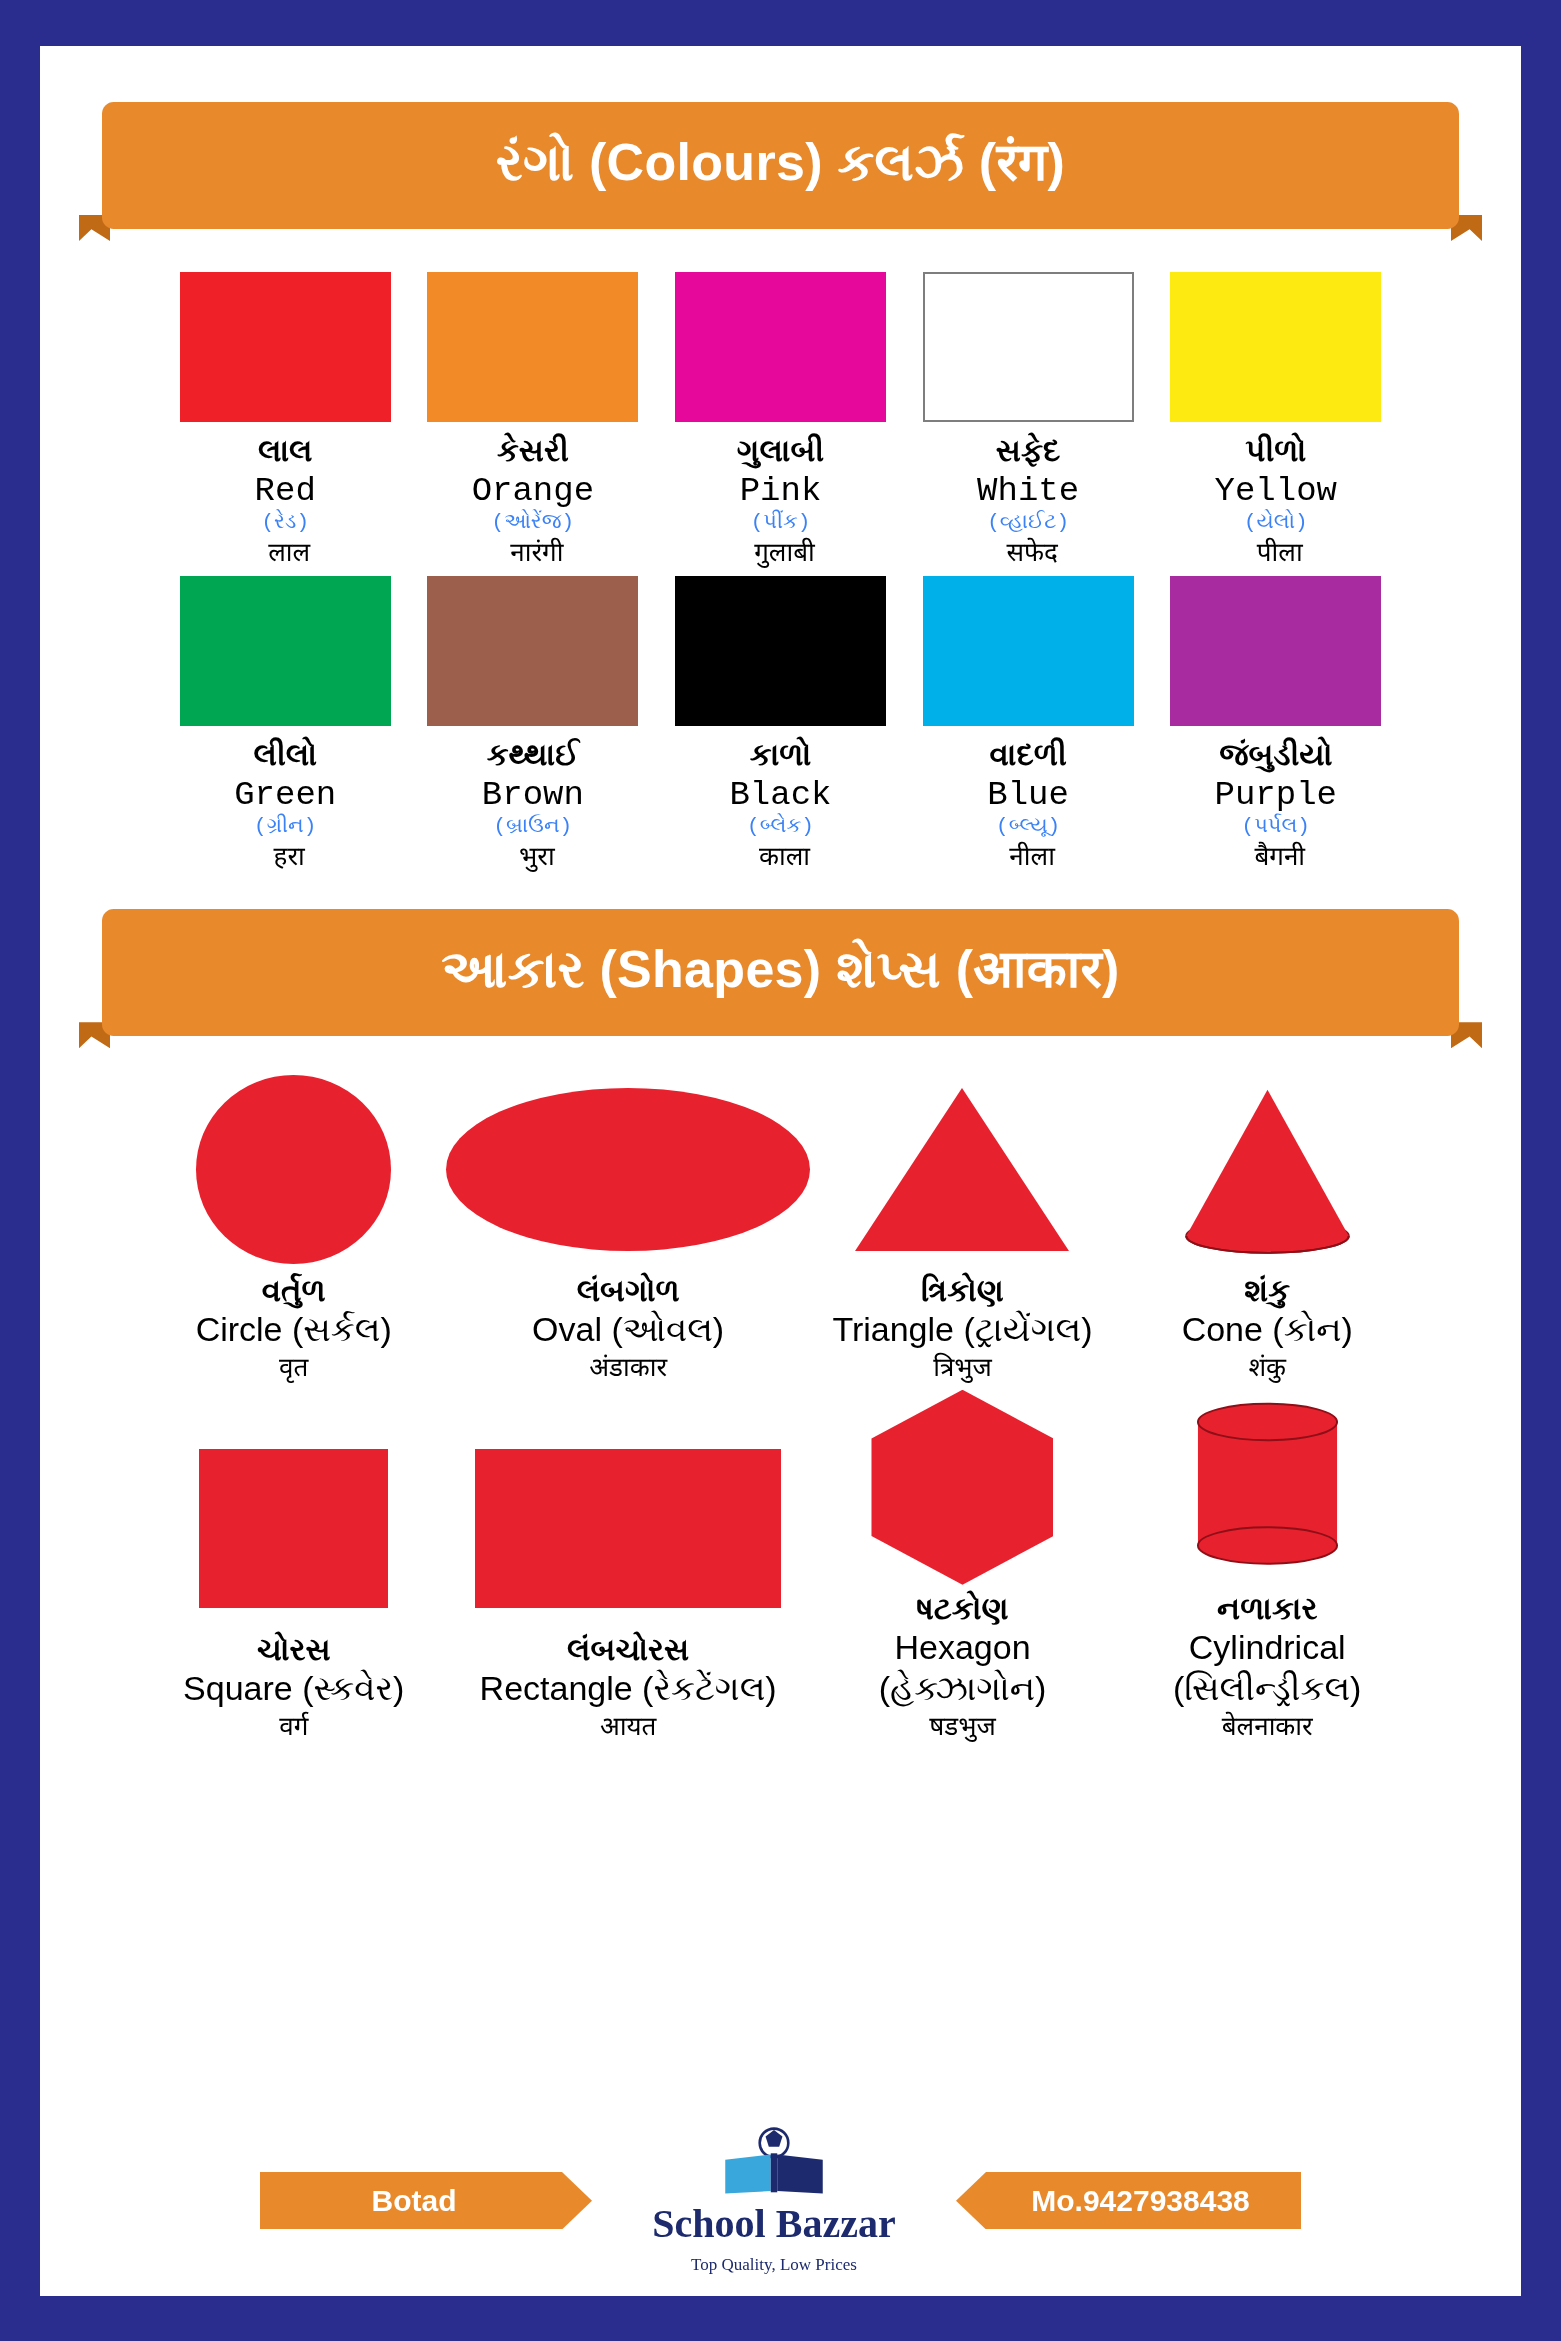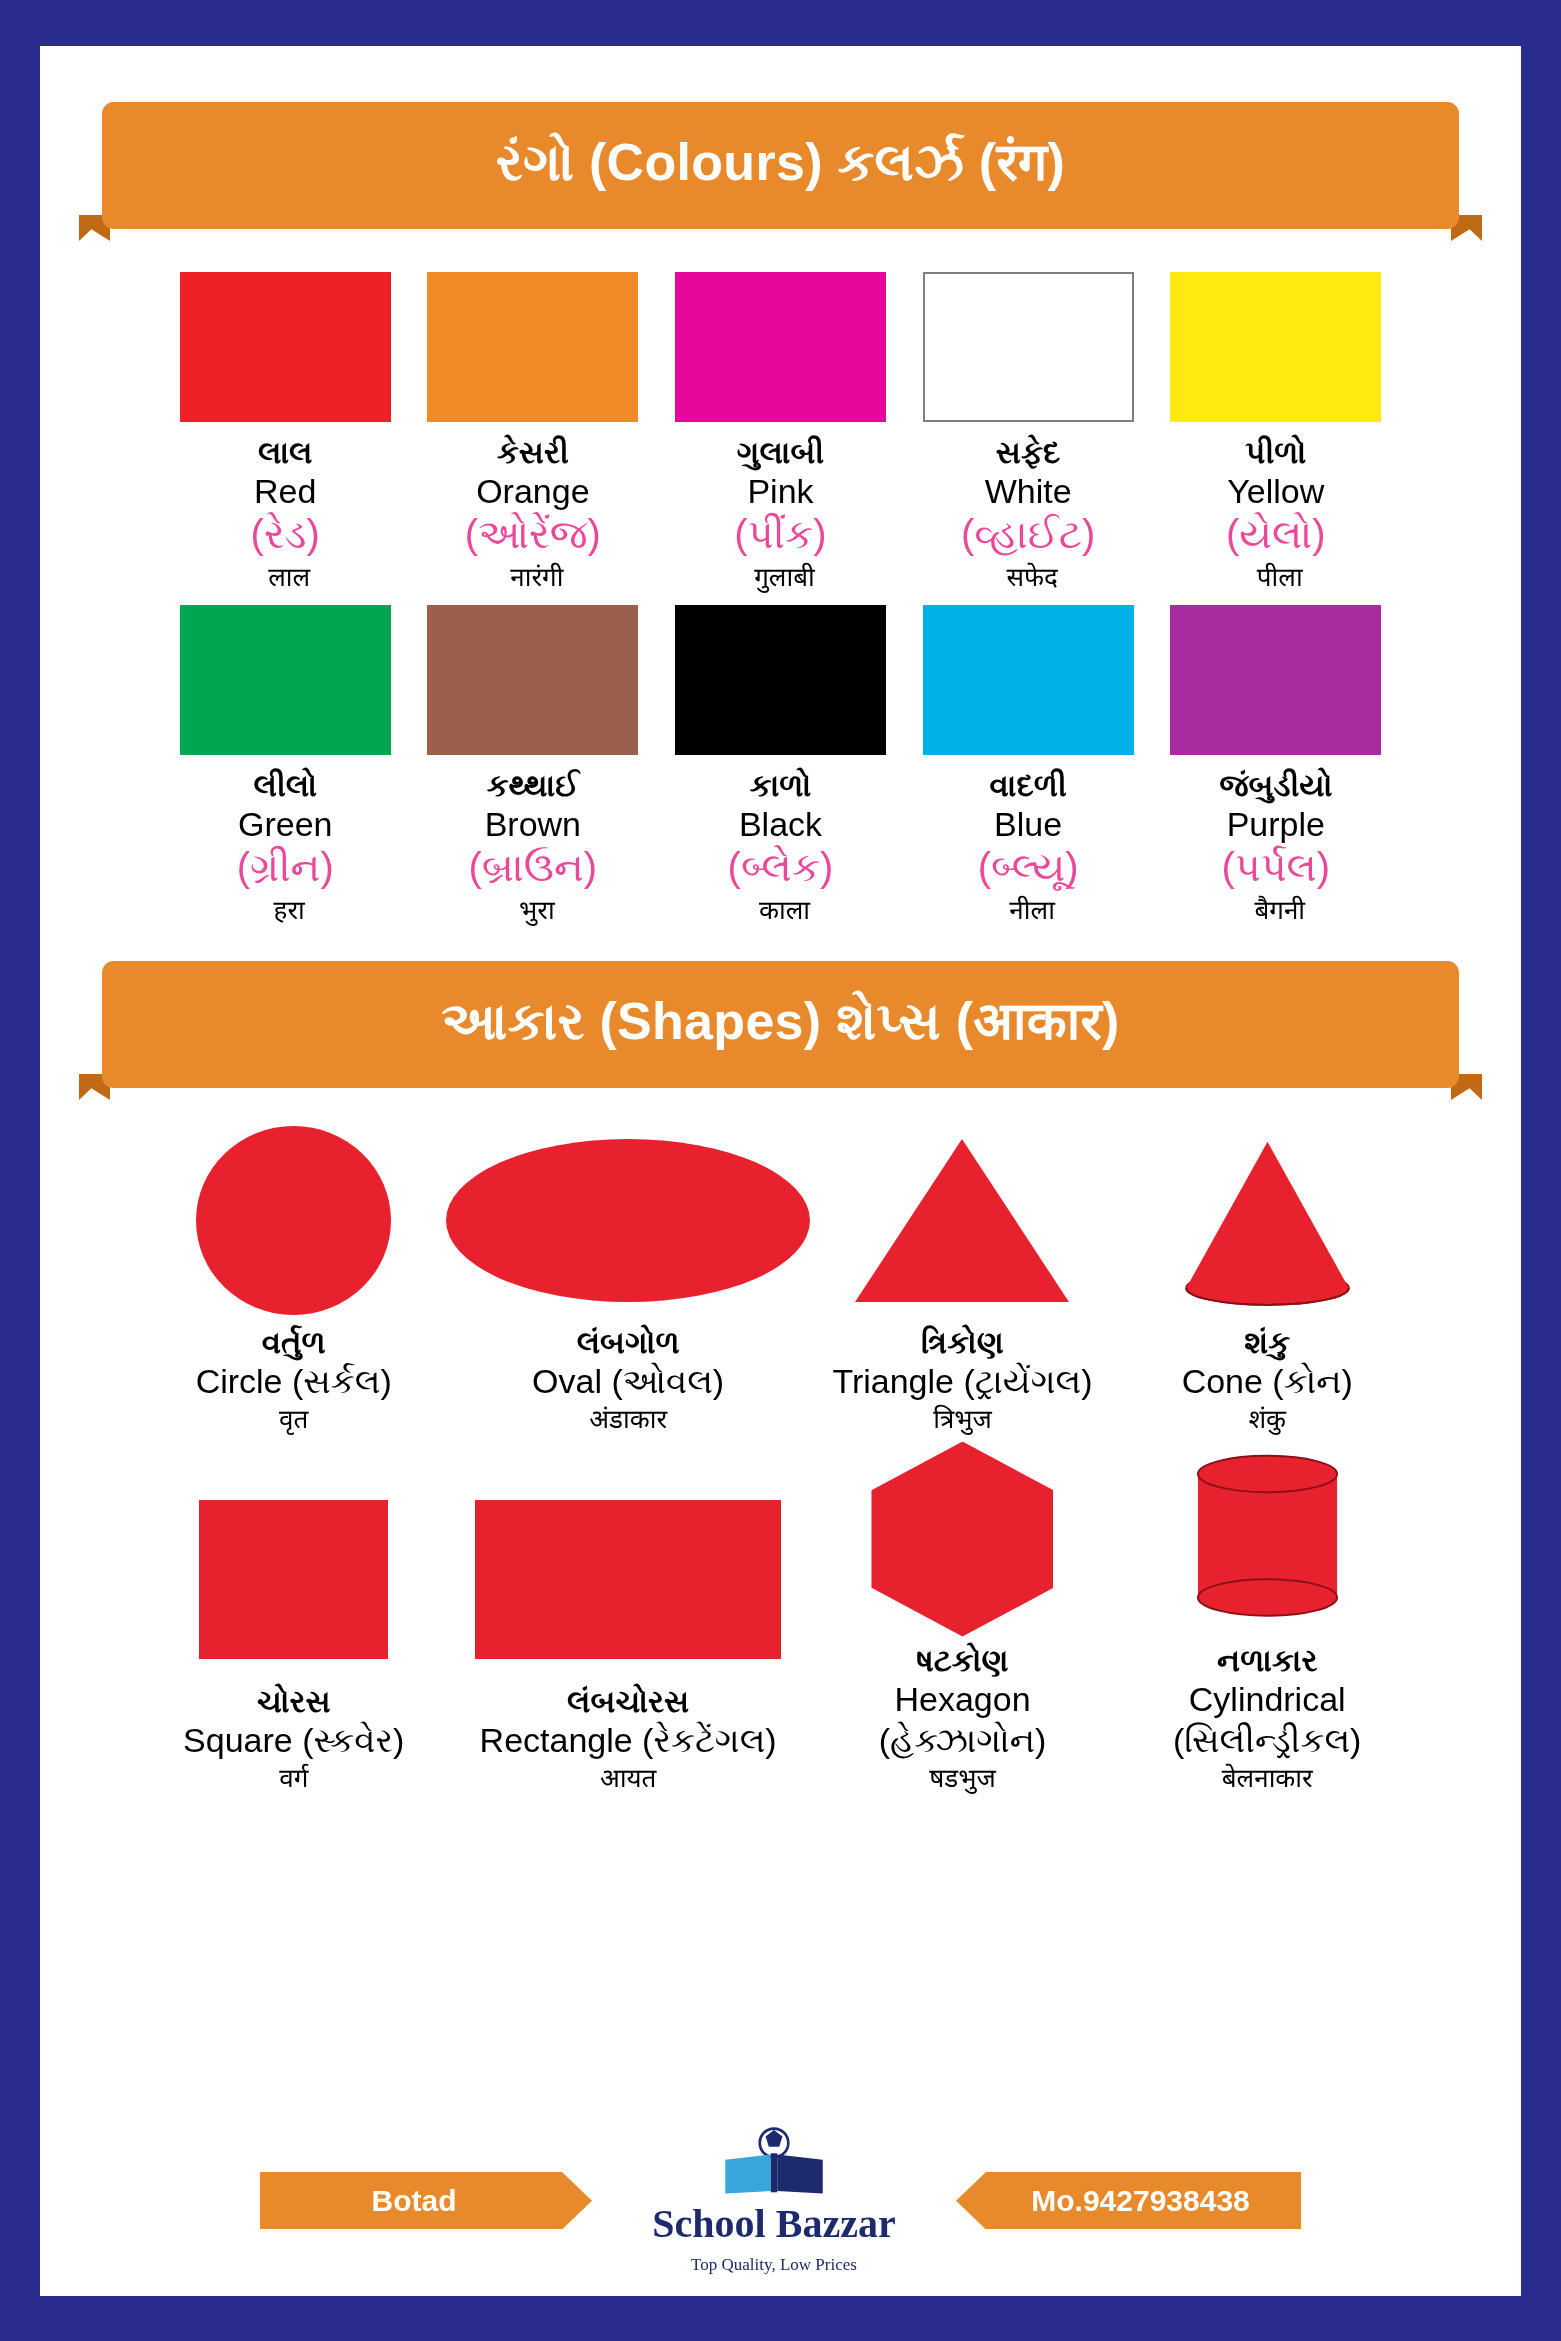--- a/index.html
+++ b/index.html
@@ -58,22 +58,23 @@
     height: 26px;
     background: #c06a15;
   }
   .ribbon-l { left: -23.4px; clip-path: polygon(0 0, 100% 0, 100% 100%, 40% 55%, 0 100%); }
   .ribbon-r { right: -23.4px; clip-path: polygon(0 0, 100% 0, 100% 100%, 60% 55%, 0 100%); }
 
   
   .colour-grid {
     display: grid;
     grid-template-columns: repeat(5, 1fr);
-    row-gap: 13px;
+    row-gap: 6px;
     padding: 27px 98px 0 98px;
+    font-family: Liberation Mono, monospace;
   }
   .colour-cell {
     display: flex;
     flex-direction: column;
     align-items: center;
   }
   .swatch {
     width: 211px;
     height: 150px;
     border: 2px solid #7e7e7e;
@@ -84,22 +85,22 @@
     color: #000;
     margin-top: 13px;
     line-height: 1.15;
   }
   .c-eng {
     font-size: 34px;
     color: #000;
     line-height: 1.18;
   }
   .c-tr {
-    font-size: 40px;
-    color: #ec4899;
+    font-size: 21px;
+    color: #3b82f6;
     line-height: 1.18;
   }
   .c-hin {
     font-size: 26px;
     color: #000;
     margin-top: 3.9px;
     line-height: 1.18;
     margin-left: 8px;
   }
 

